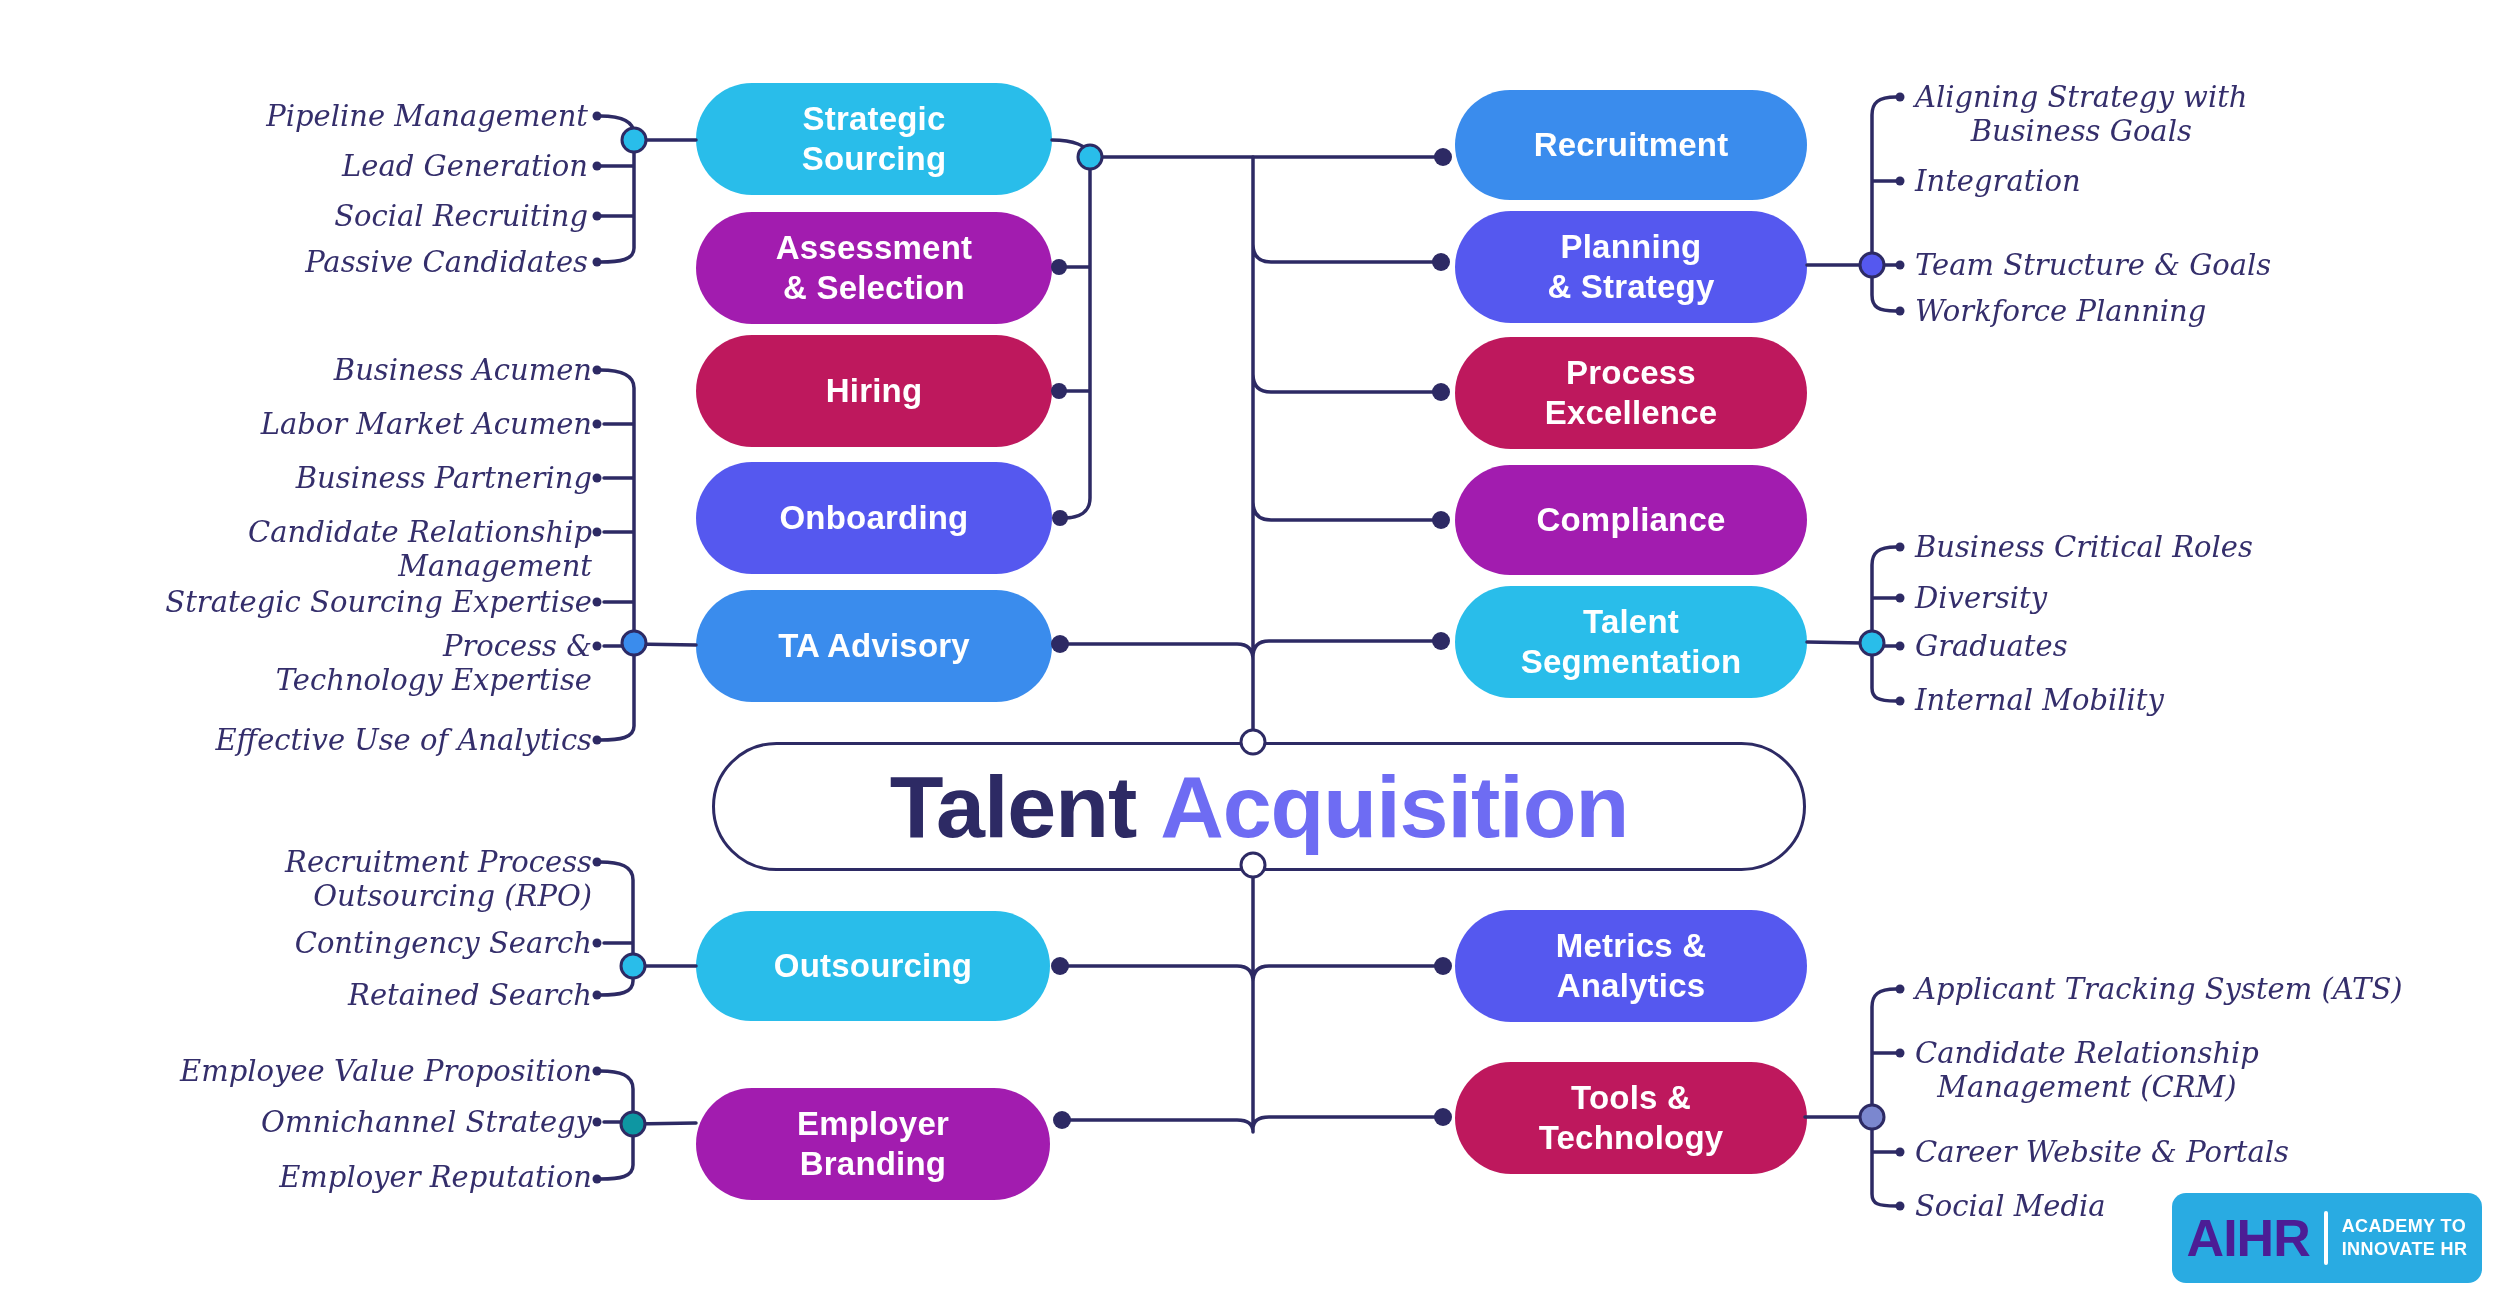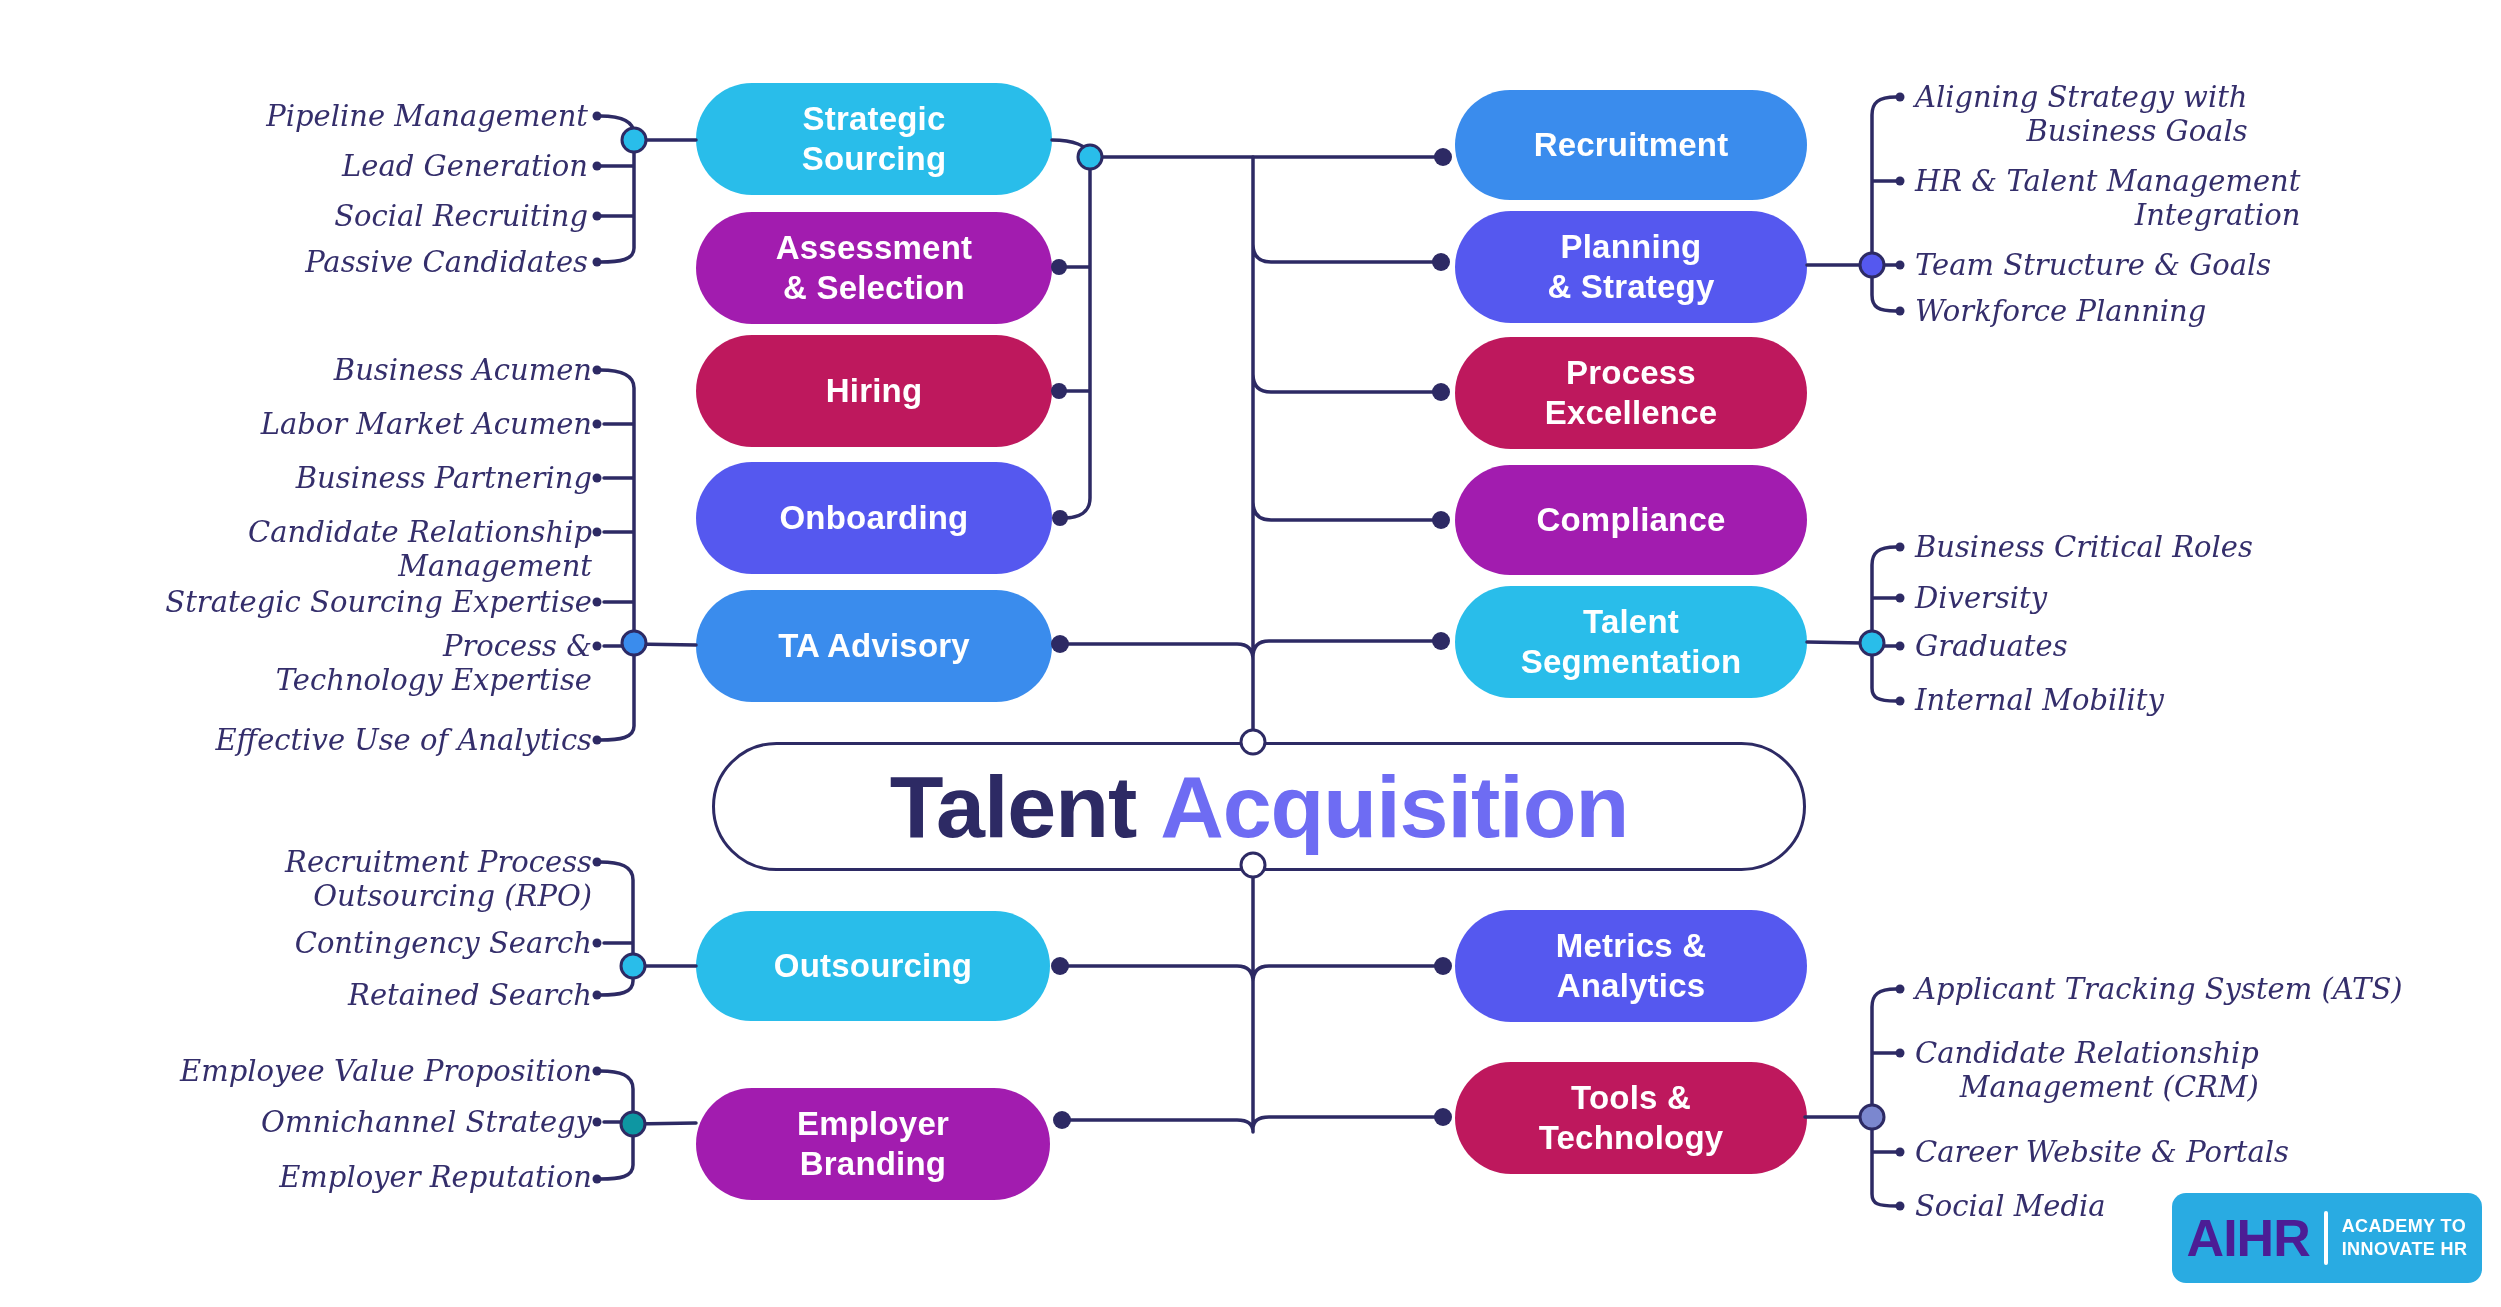--- a/index.html
+++ b/index.html
@@ -19,21 +19,21 @@
   
   .title-pill{position:absolute;left:712px;top:742px;width:1088px;height:123px;border:3px solid #2d2a64;
         border-radius:70px;display:flex;align-items:center;justify-content:center;background:#ffffff;
         font-weight:bold;font-size:88px;letter-spacing:-1px;z-index:2;white-space:nowrap;}
   .title-pill .t1{color:#2d2a64;}
   .title-pill .t2{color:#6e6cf3;margin-left:.27em;}
   
   .lbl{position:absolute;font-family:"DejaVu Serif", serif;font-style:italic;color:#342e6b;
        font-size:29px;line-height:34px;white-space:nowrap;z-index:2;}
   .lbl.r{text-align:right;}
-  .lbl.l{text-align:right;}
+  .lbl.l{text-align:center;}
   
   .logo{position:absolute;left:2172px;top:1193px;width:310px;height:90px;border-radius:14px;
         background:#29abe2;display:flex;align-items:center;justify-content:center;gap:14px;z-index:2;}
   .logo .brand{color:#4c1d95;font-weight:bold;font-size:52px;letter-spacing:-1px;}
   .logo .bar{width:4px;height:54px;background:#fff;border-radius:2px;}
   .logo .tag{color:#fff;font-weight:bold;font-size:18px;line-height:23px;letter-spacing:.4px;}
 </style>
 </head>
 <body>
 
@@ -125,21 +125,20 @@
 
   <div class="lbl r" style="top:1054px;right:1909px">Employee Value Proposition</div>
   <div class="lbl r" style="top:1105px;right:1909px">Omnichannel Strategy</div>
   <div class="lbl r" style="top:1160px;right:1909px">Employer Reputation</div>
 
   <div class="lbl l" style="top:80px;left:1915px">
     <div>Aligning Strategy with</div>
     <div>Business Goals</div>
   </div>
   <div class="lbl l" style="top:164px;left:1915px">
-    <div>HR &amp; Talent Management</div>
     <div>Integration</div>
   </div>
   <div class="lbl l" style="top:248px;left:1915px">Team Structure &amp; Goals</div>
   <div class="lbl l" style="top:294px;left:1915px">Workforce Planning</div>
 
   <div class="lbl l" style="top:530px;left:1915px">Business Critical Roles</div>
   <div class="lbl l" style="top:581px;left:1915px">Diversity</div>
   <div class="lbl l" style="top:629px;left:1915px">Graduates</div>
   <div class="lbl l" style="top:683px;left:1915px">Internal Mobility</div>
 

